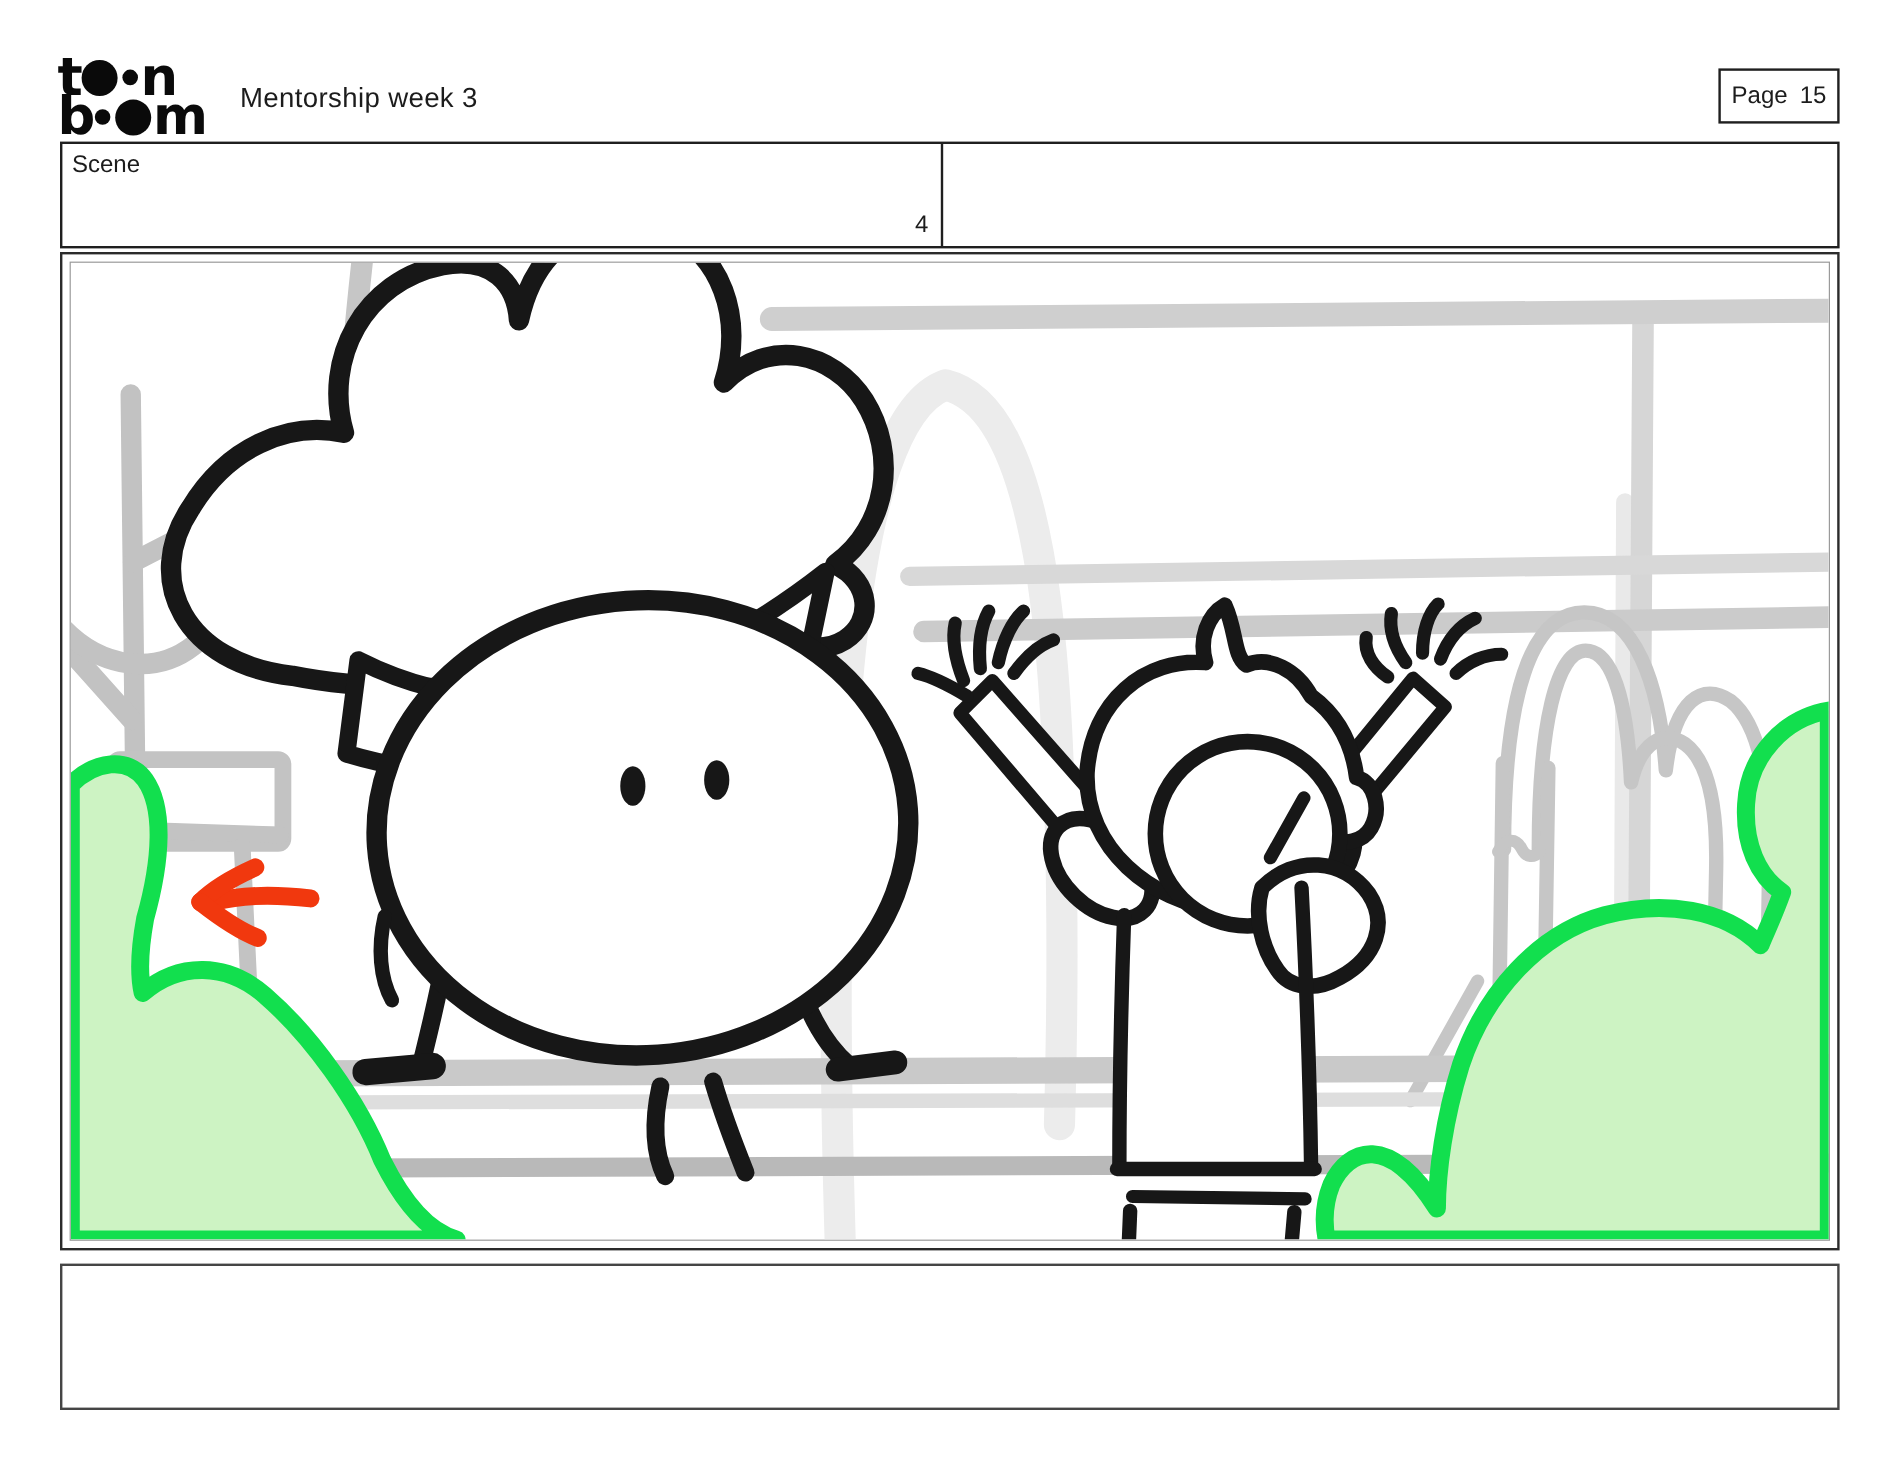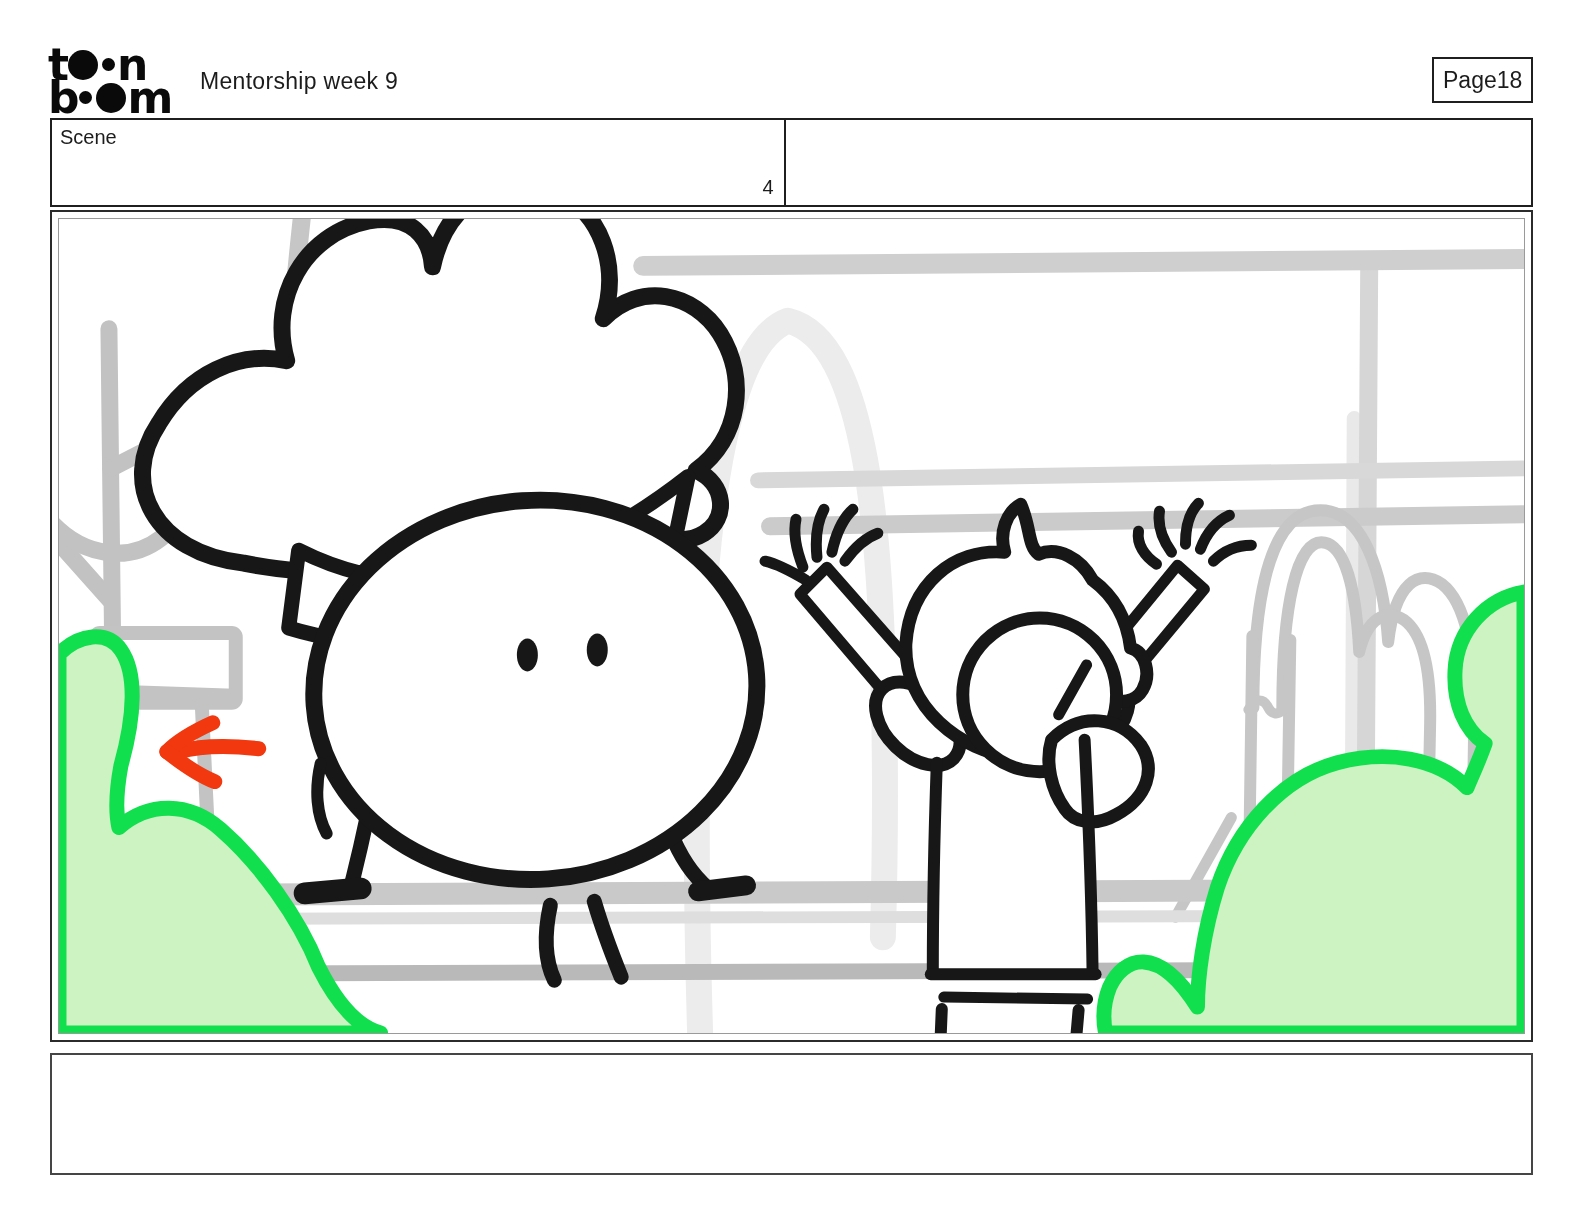--- a/index.html
+++ b/index.html
@@ -11,21 +11,21 @@
   
   .logo{left:48px;top:48px;display:flex;flex-direction:column;line-height:33px;}
   .logo-row{display:flex;align-items:center;font-weight:bold;font-size:44px;
     font-family:"DejaVu Sans", sans-serif;letter-spacing:-3px;color:#0a0a0a;height:33px;}
   .dot{background:#0a0a0a;border-radius:50%;display:inline-block;margin:0 2px;}
   .dot.big{width:30px;height:30px;}
   .dot.small{width:13px;height:13px;}
   .title{left:200px;top:68px;font-size:23px;letter-spacing:0.3px;}
   .pagebox{left:1432px;top:57px;width:101px;height:46px;border:2px solid #1f1f1f;
     box-sizing:border-box;display:flex;justify-content:space-between;align-items:center;
-    padding:16px 9px;font-size:23px;}
+    padding:16px 9px;font-size:20px;}
   
   .scenebar{left:50px;top:118px;width:1483px;height:89px;border:2px solid #1f1f1f;
     box-sizing:border-box;display:flex;gap:12px;}
   .cell{position:relative;height:100%;}
   .cell-scene{width:49.6%;border-right:2px solid #1f1f1f;box-sizing:border-box;}
   .cell-panel{flex:1;}
   .cell-label{position:absolute;top:6px;left:8px;font-size:20px;}
   .cell-value{position:absolute;bottom:6px;right:10px;font-size:20px;}
   
   .panel{left:50px;top:210px;width:1483px;height:832px;border:2px solid #2b2b2b;box-sizing:border-box;}
@@ -46,25 +46,25 @@
     <span>n</span>
   </div>
   <div class="logo-row">
     <span>b</span>
     <span class="dot small"></span>
     <span class="dot big"></span>
     <span>m</span>
   </div>
 </div>
 
-<div class="abs title">Mentorship week 9</div>
+<div class="abs title">Mentorship week 3</div>
 
 <div class="abs pagebox">
   <span>Page</span>
-  <span>18</span>
+  <span>15</span>
 </div>
 
 <div class="abs scenebar">
   <div class="cell cell-scene">
     <span class="cell-label">Scene</span>
     <span class="cell-value">4</span>
   </div>
 </div>
 
 <div class="abs panel">

